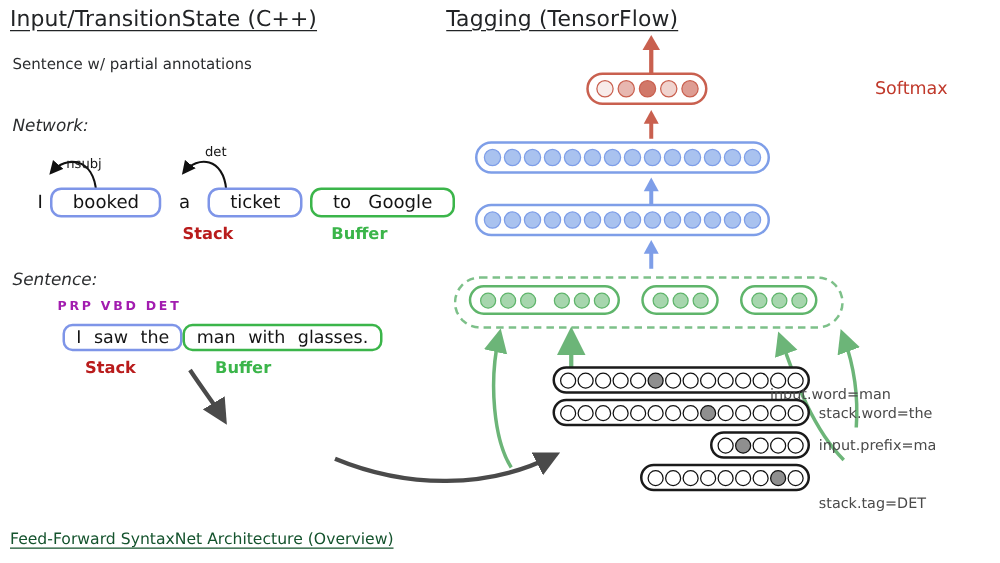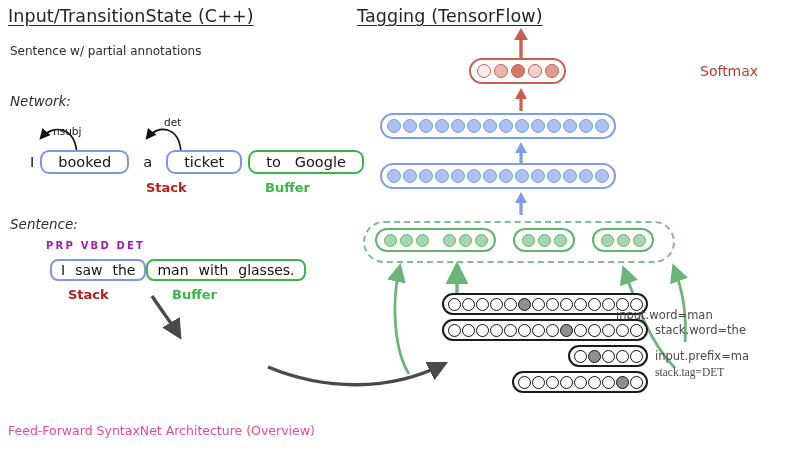--- a/index.html
+++ b/index.html
@@ -18,21 +18,22 @@
   .col-title{
     font-size:17.5px;
     color:#222426;
     text-decoration:underline;
     text-underline-offset:3px;
     white-space:nowrap;
     letter-spacing:.1px;
   }
   .caption{
     font-size:12.5px;
-    color:#ec4899;
+    color:#14532d;
+    text-decoration:underline;
     text-underline-offset:3px;
     white-space:nowrap;
   }
   .subtitle{font-size:12px;color:#2b2d2f;white-space:nowrap;}
   .ital{font-style:italic;font-size:13.5px;color:#2b2d2f;white-space:nowrap;}
 
   
   .tokrow{display:flex;align-items:center;white-space:nowrap;}
   .plain-tok{font-size:14.5px;color:#141414;padding:0 6px;}
   .tokbox{
@@ -303,18 +304,18 @@
         <div class="node feat"></div>
         <div class="node feat"></div>
         <div class="node feat"></div>
         <div class="node feat"></div>
         <div class="node feat"></div>
         <div class="node feat"></div>
         <div class="node feat"></div>
         <div class="node feat on"></div>
         <div class="node feat"></div>
       </div>
-      <div class="abs feat-lbl" style="left: 655px; top: 366px; pointer-events: auto; font-family: Liberation Serif, serif;">stack.tag=DET</div>
+      <div class="abs feat-lbl" style="left: 655px; top: 395px; pointer-events: auto;">stack.tag=DET</div>
     </div>
 
   <div class="abs caption" style="left:8px;top:423px;">Feed-Forward SyntaxNet Architecture (Overview)</div>
 
 </div>
 
 </body></html>

